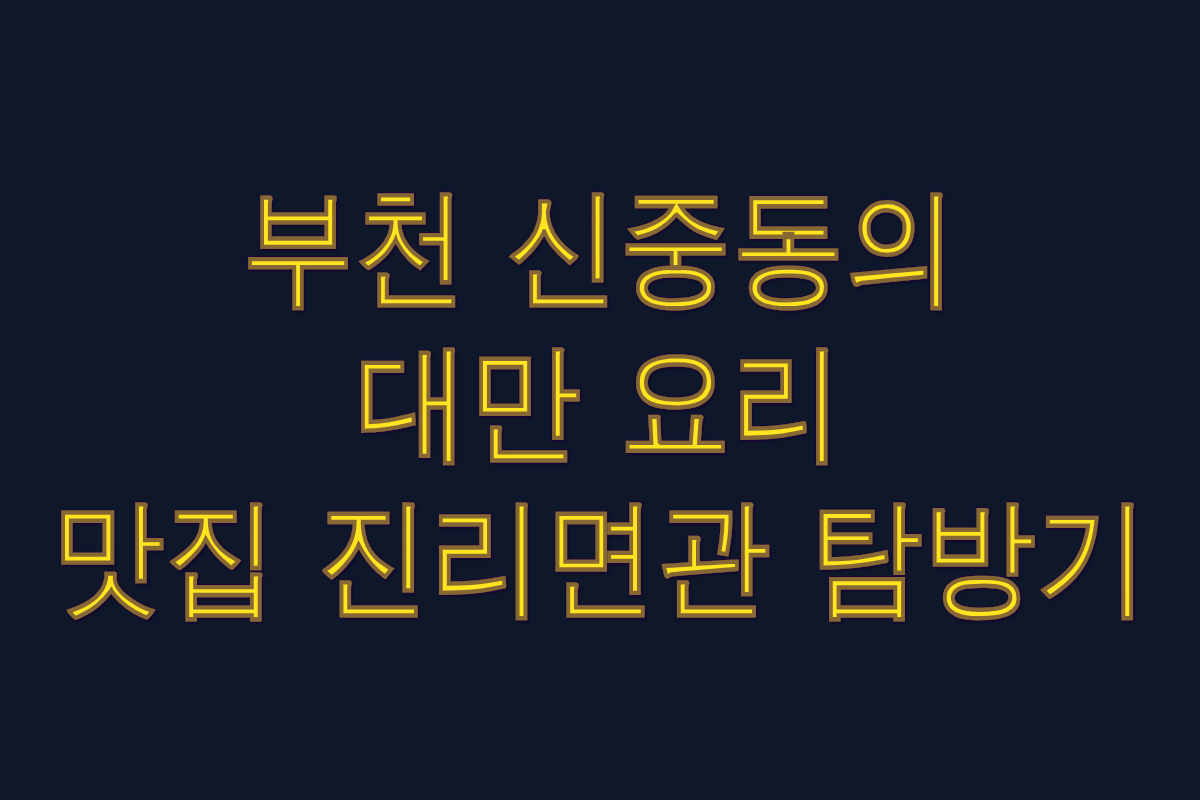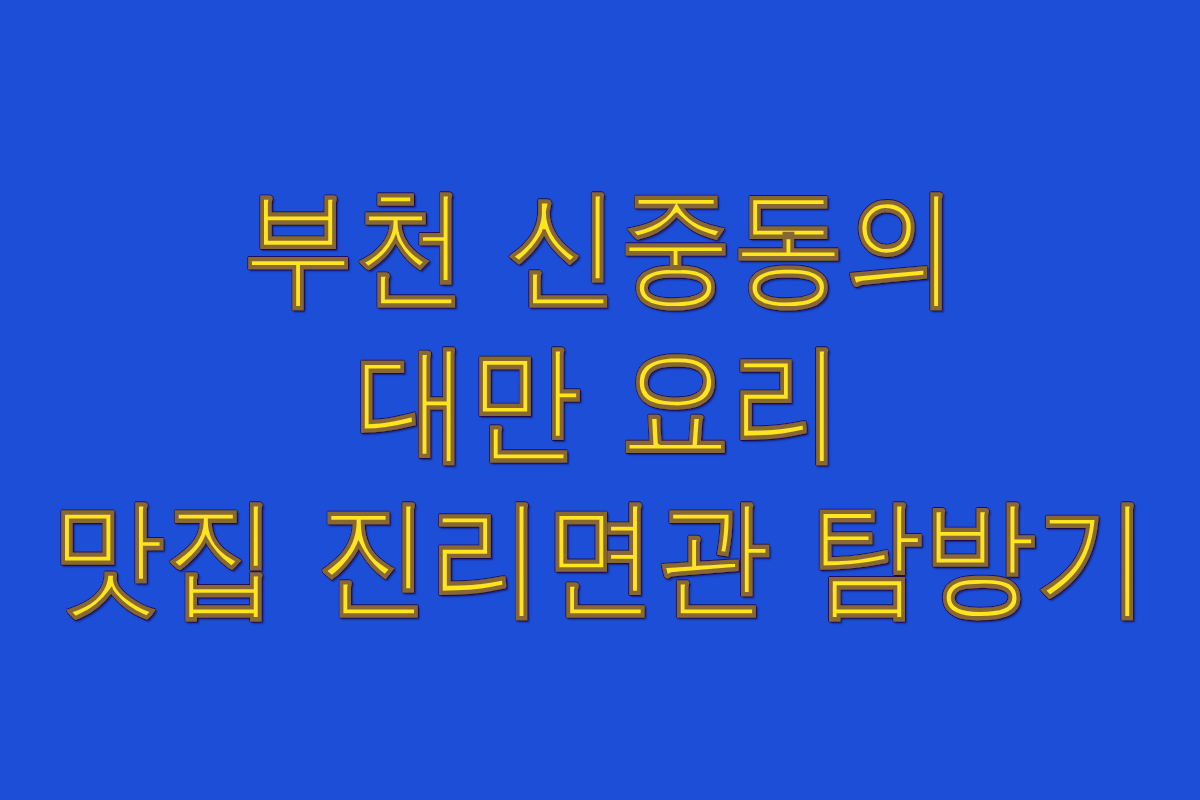--- a/index.html
+++ b/index.html
@@ -58,21 +58,21 @@
   }
 
   
   .title-line.line-1 { transform: scaleX(1.00); }
   .title-line.line-2 { transform: scaleX(1.00); }
   .title-line.line-3 { transform: scaleX(1.00); }
 </style>
 </head>
 <body>
 
-<div id="banner" style="background: #1d4ed8;">
+<div id="banner" style="background: #0f172a;">
 
   <div id="title-block">
     <span class="title-line line-1" style="color: rgb(255, 229, 31); transform: scaleX(0.885);">부천 신중동의</span>
     <span class="title-line line-2" style="color: rgb(255, 229, 31); transform: scaleX(0.8772);">대만 요리</span>
     <span class="title-line line-3" style="color: rgb(255, 229, 31); transform: scaleX(0.8886);">맛집 진리면관 탐방기</span>
   </div>
 
 </div>
 
 </body></html>

